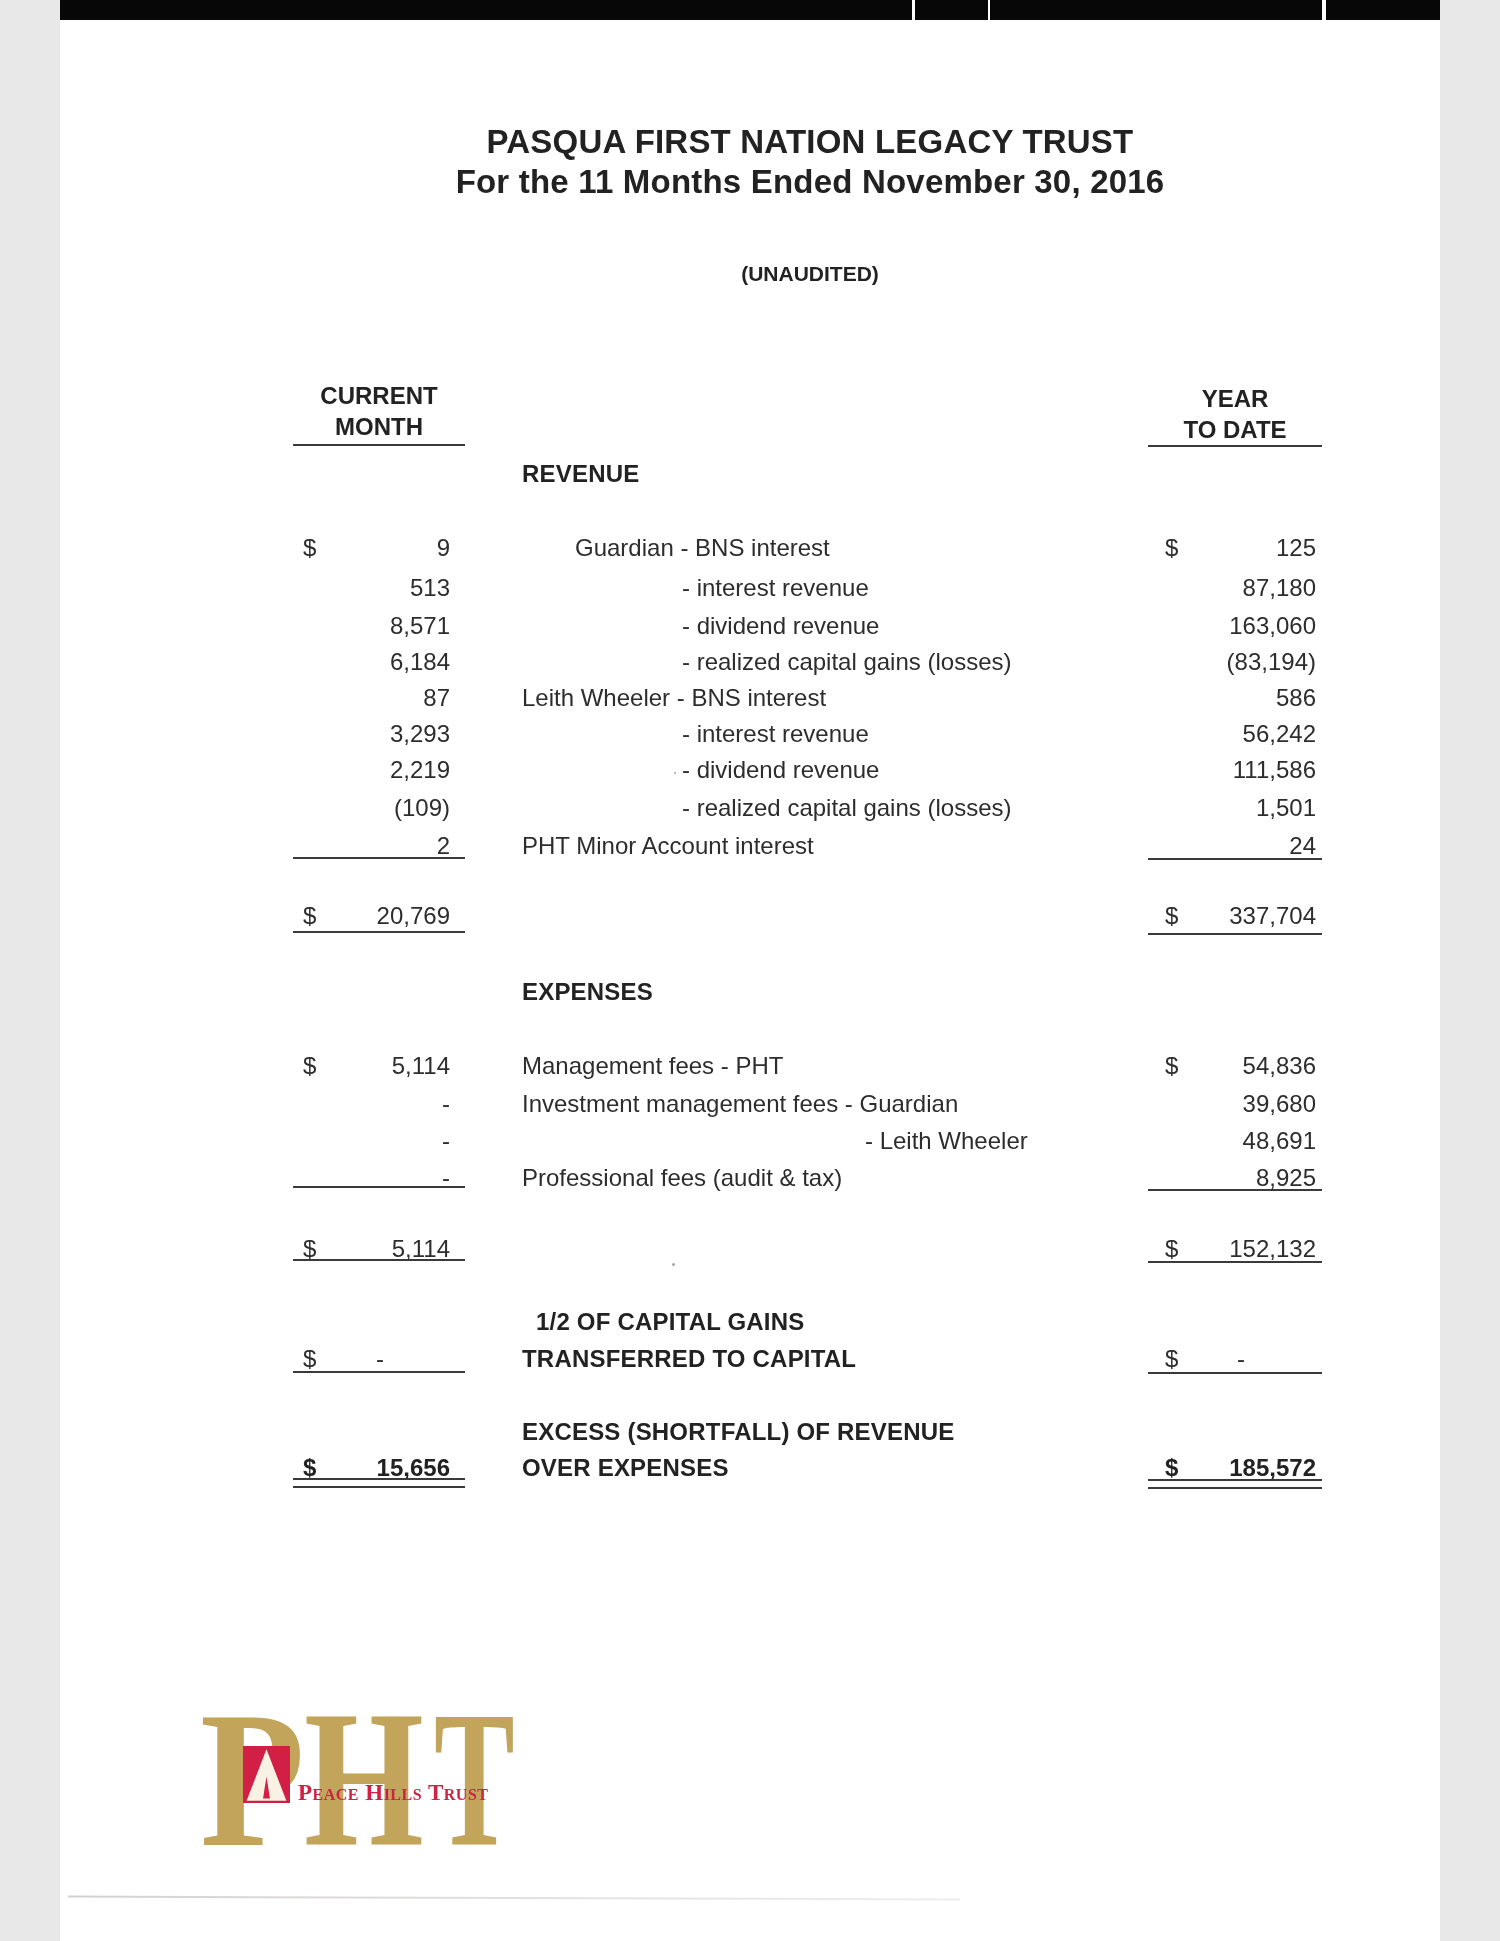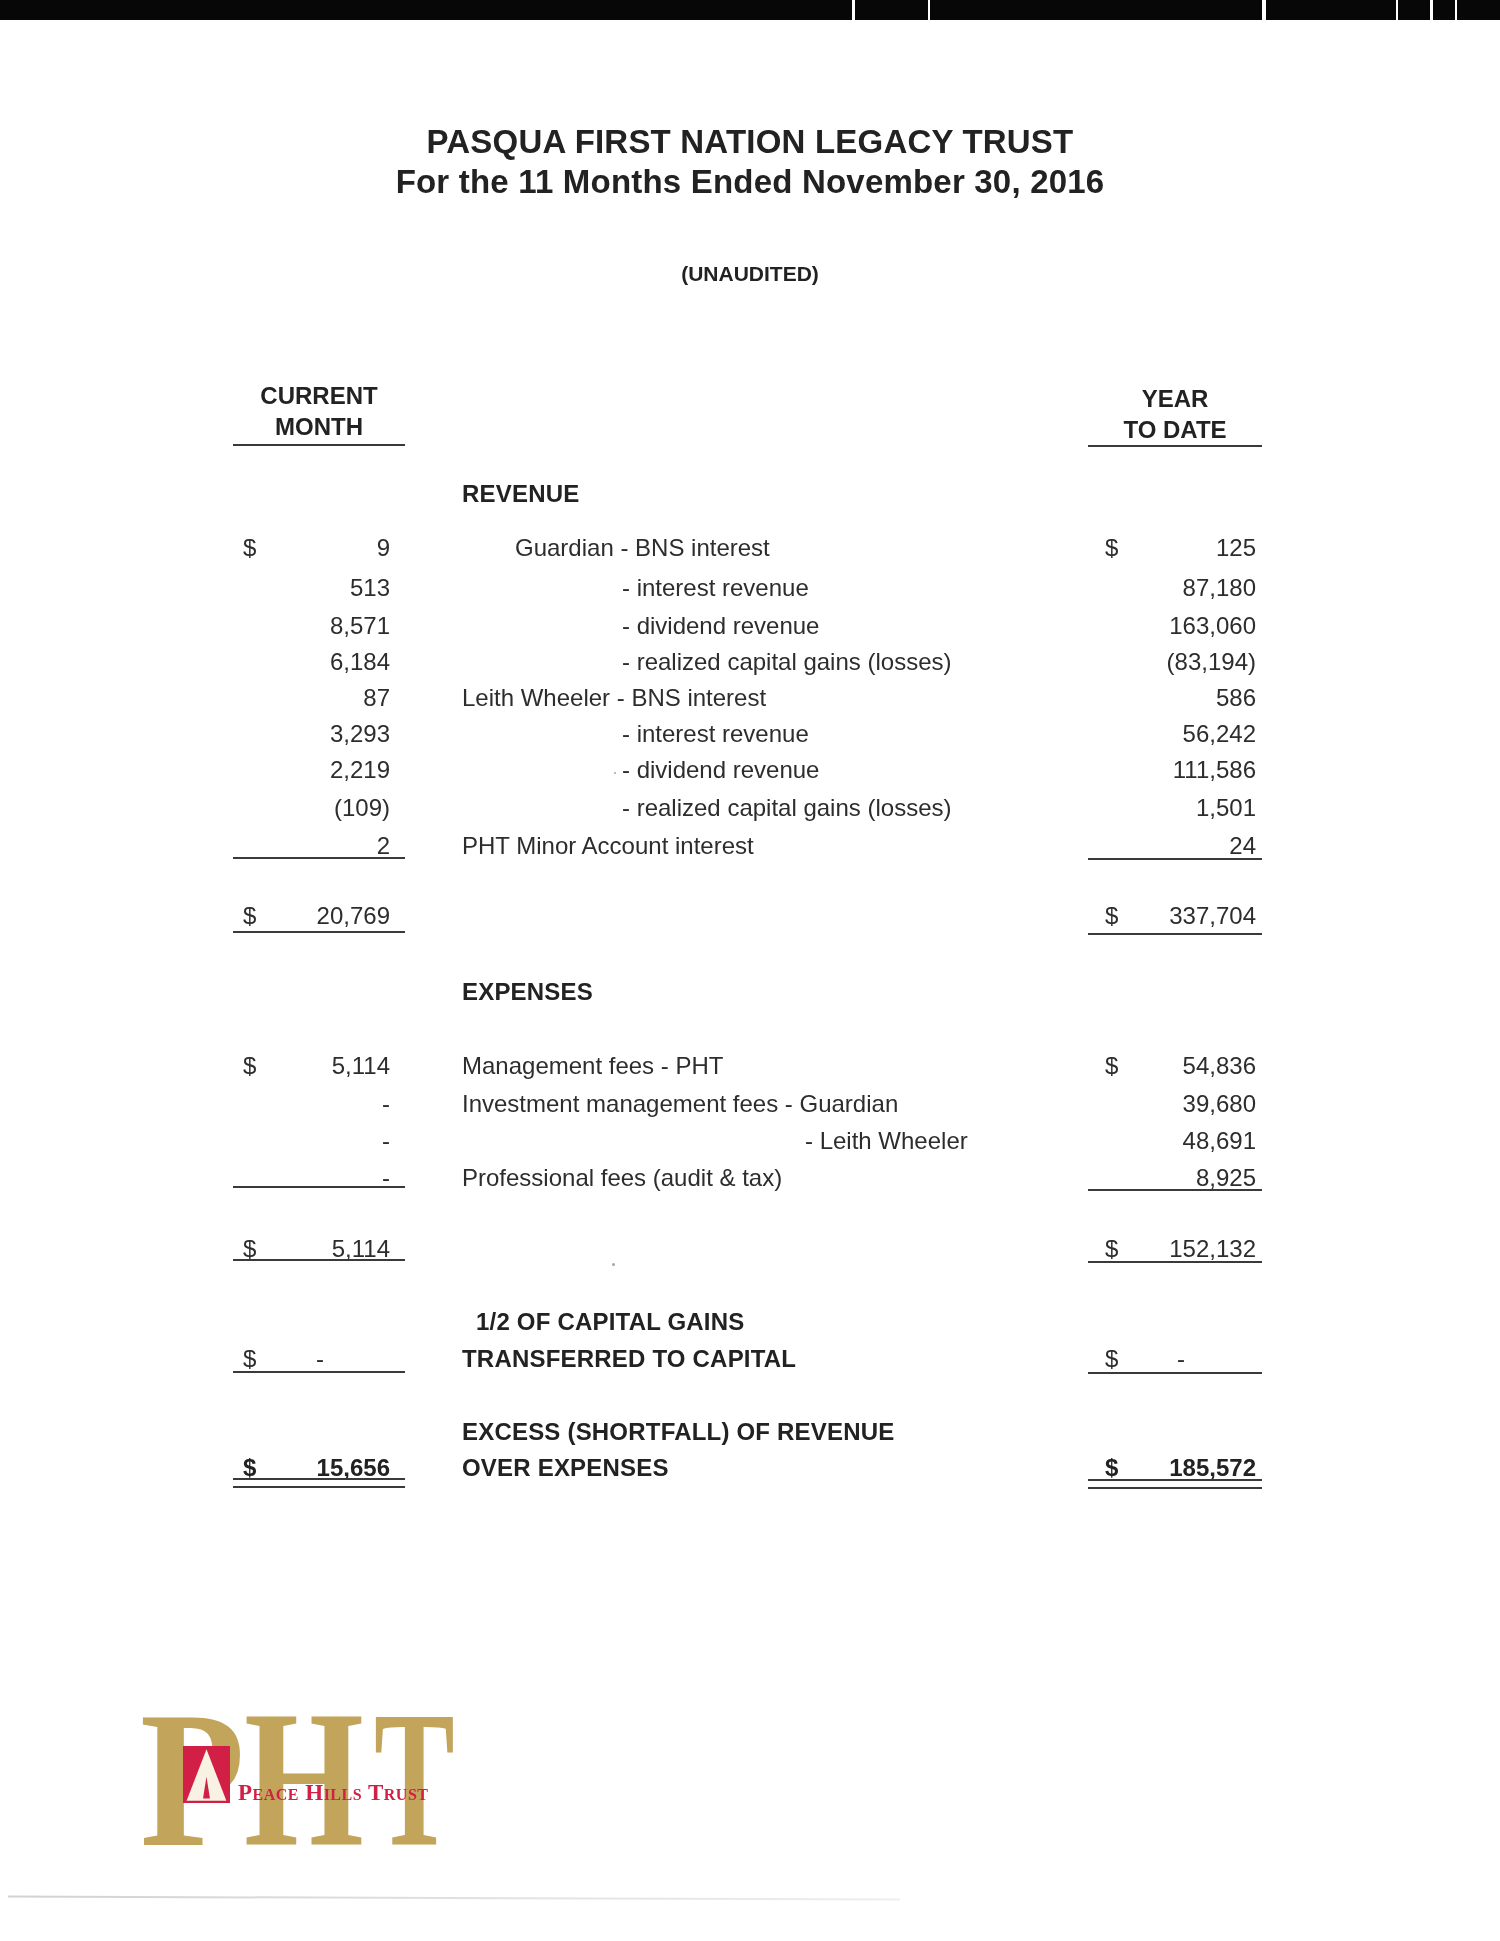--- a/index.html
+++ b/index.html
@@ -5,21 +5,21 @@
   :root{
     --ink:#2d2d2d;
     --ink-bold:#222;
     --rule:#3a3a3a;
     --gold:#c2a45a;
     --red:#d11f45;
   }
   html,body{margin:0;padding:0;background:#e8e8e8;}
   #page{
     position:relative;
-    width:1500px;height:1941px;
+    width:1380px;height:1941px;
     margin:0 auto;
     background:#ffffff;
     overflow:hidden;
     font-family:"Liberation Sans", sans-serif;
     color:var(--ink);
   }
   
   .scanbar{position:absolute;top:0;left:0;width:1500px;height:20px;background:#070707;}
   .scanbar .streak{position:absolute;top:0;height:20px;background:#fff;}
   .bottom-scan-line{position:absolute;top:1897px;left:8px;width:892px;height:2px;
@@ -105,21 +105,21 @@
     <div>CURRENT</div>
     <div>MONTH</div>
   </div>
   <div class="colhead right">
     <div>YEAR</div>
     <div>TO DATE</div>
   </div>
   <div class="hrule lcol" style="top:444px;"></div>
   <div class="hrule rcol" style="top:445px;"></div>
 
-  <div class="section-label" style="top:480px;left:462px;">REVENUE</div>
+  <div class="section-label" style="top:460px;left:462px;">REVENUE</div>
 
   <div class="row" style="top:534px;">
     <span class="dolL">$</span>
     <span class="numL">9</span>
     <span class="desc-brand">Guardian - BNS interest</span>
     <span class="dolR">$</span>
     <span class="numR">125</span>
   </div>
   <div class="row" style="top:574px;">
     <span class="numL">513</span>

